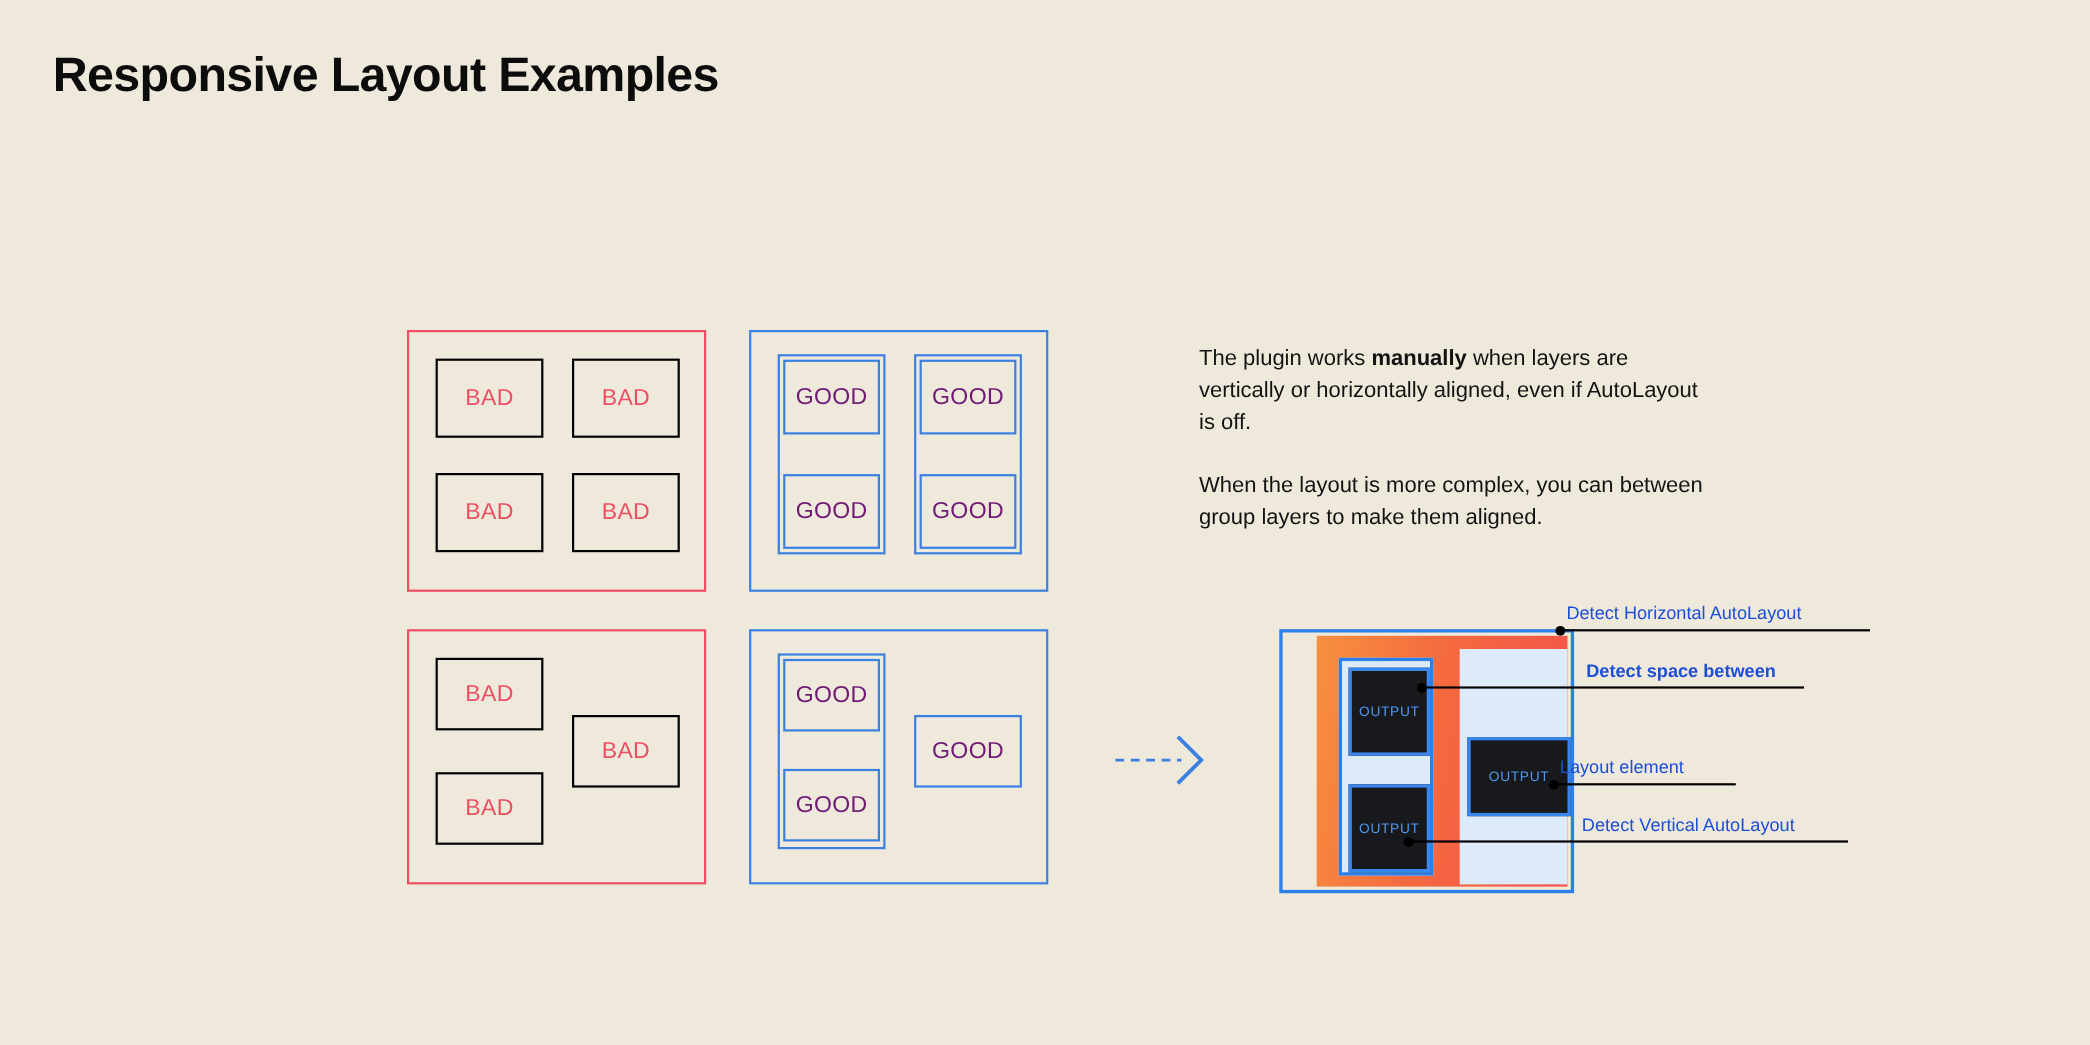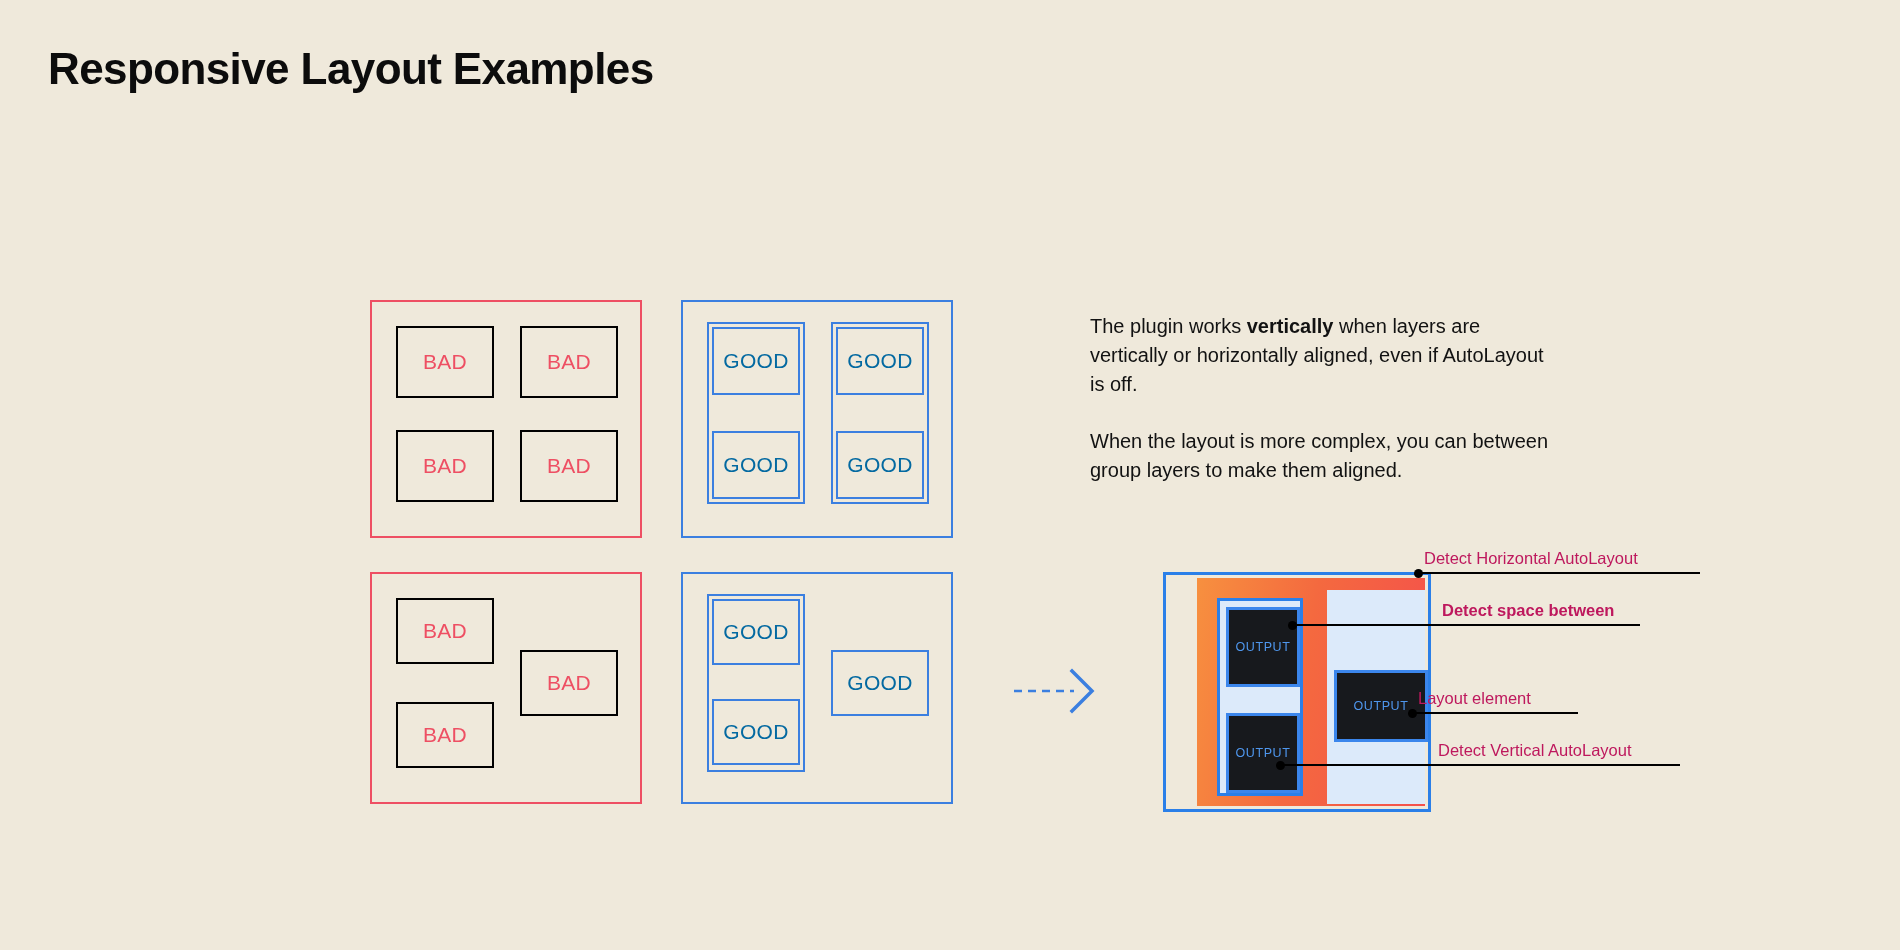--- a/index.html
+++ b/index.html
@@ -23,21 +23,21 @@
   .panel-frame { position: absolute; inset: 0; }
   .bad-frame  { border: 2px solid #EE4F63; }
   .good-frame { border: 2px solid #3B7FE0; }
 
   .cell {
     position: absolute;
     display: flex; align-items: center; justify-content: center;
     font-size: 21px; letter-spacing: 0.3px;
   }
   .cell-bad  { border: 2px solid #000000; color: #EE4F63; }
-  .cell-good { border: 2px solid #3B7FE0; color: #0369a1; }
+  .cell-good { border: 2px solid #3B7FE0; color: #701a75; }
   .group-good { position: absolute; border: 2px solid #3B7FE0; }
 
   
   #flow-arrow { position: absolute; left: 1012px; top: 668px; width: 90px; height: 46px; }
 
   
   #copy {
     position: absolute; left: 1090px; top: 312px; width: 470px;
     font-size: 20px; line-height: 29px; color: #121212;
   }
@@ -77,21 +77,21 @@
     background: #DCEAFA;
   }
   #out-3 {
     position: absolute; left: 137px; top: 92px; width: 94px; height: 72px;
   }
 
   
   .anno { position: absolute; height: 0; }
   .anno-label {
     position: absolute; left: 6px; bottom: 4px;
-    font-size: 16.5px; color: #be185d; white-space: nowrap;
+    font-size: 16.5px; color: #1d4ed8; white-space: nowrap;
   }
   .anno-line {
     position: absolute; left: 0; top: 0; height: 2px; background: #000;
   }
   .anno-dot {
     position: absolute; left: -4px; top: -3px;
     width: 9px; height: 9px; border-radius: 50%; background: #000;
   }
 </style>
 </head>
@@ -142,21 +142,21 @@
   </div>
 
   <div id="flow-arrow">
     <svg width="90" height="46" viewBox="0 0 90 46" fill="none">
       <line x1="2" y1="23" x2="62" y2="23" stroke="#3B7FE0" stroke-width="2.5" stroke-dasharray="8 6"></line>
       <polyline points="60,3 80,23 60,43" stroke="#3B7FE0" stroke-width="3.5" fill="none" stroke-linecap="square" stroke-linejoin="miter"></polyline>
     </svg>
   </div>
 
   <div id="copy">
-    <p><span>The plugin works </span><b>vertically</b><span> when layers are vertically or horizontally aligned, even if AutoLayout is off.</span></p>
+    <p><span>The plugin works </span><b>manually</b><span> when layers are vertically or horizontally aligned, even if AutoLayout is off.</span></p>
     <p>When the layout is more complex, you can between group layers to make them aligned.</p>
   </div>
 
   <div id="diagram">
     <div id="diagram-fill">
       <div id="diagram-inner">
 
         <div id="center-slot"></div>
 
         <div id="vgroup">

